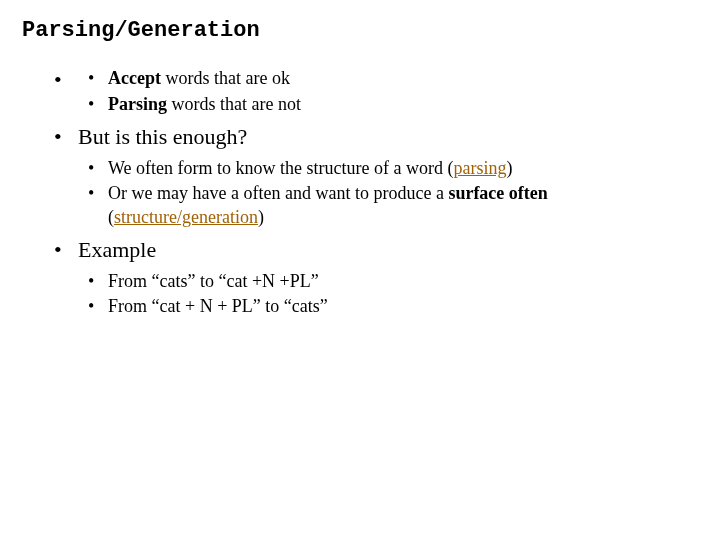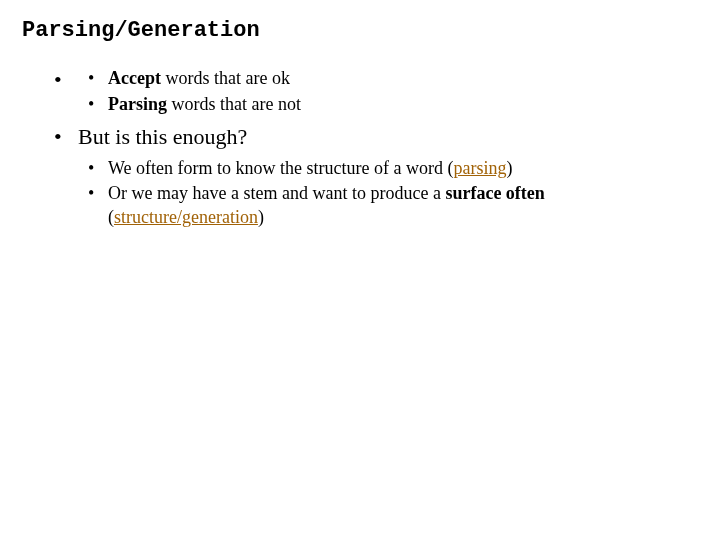--- a/index.html
+++ b/index.html
@@ -76,19 +76,30 @@
     </ul>
   </li>
 
   <li>
     <span>But is this enough?</span>
     <ul class="lvl2">
       <li>
         <span>We often form to know the structure of a word (</span><span class="term">parsing</span><span>)</span>
       </li>
       <li>
-        <span>Or we may have a stem and want to produce a </span><span class="bold">surface often</span><span> (</span><span class="term">structure/generation</span><span>)</span>
+        <span>Or we may have a often and want to produce a </span><span class="bold">surface often</span><span> (</span><span class="term">structure/generation</span><span>)</span>
       </li>
     </ul>
   </li>
 
+  <li>
+    <span>Example</span>
+    <ul class="lvl2">
+      <li>
+        <span>From “cats” to “cat +N +PL”</span>
+      </li>
+      <li>
+        <span>From “cat + N + PL” to “cats”</span>
+      </li>
+    </ul>
+  </li>
 
 </ul>
 
 </body></html>

